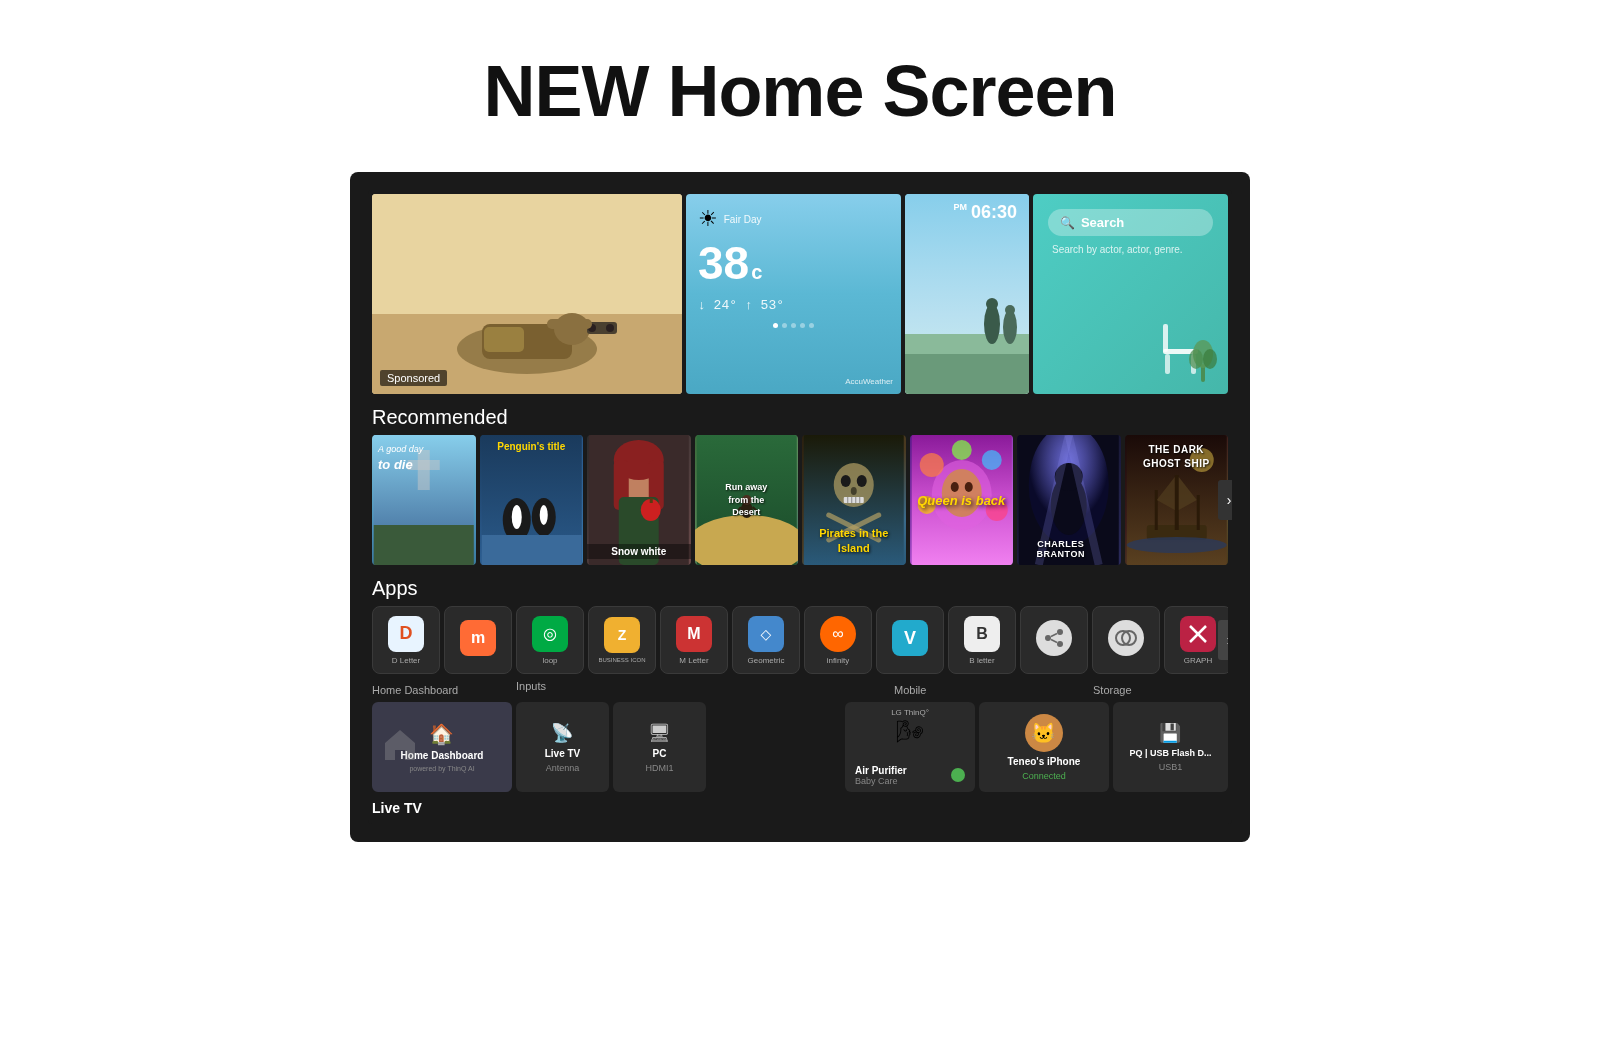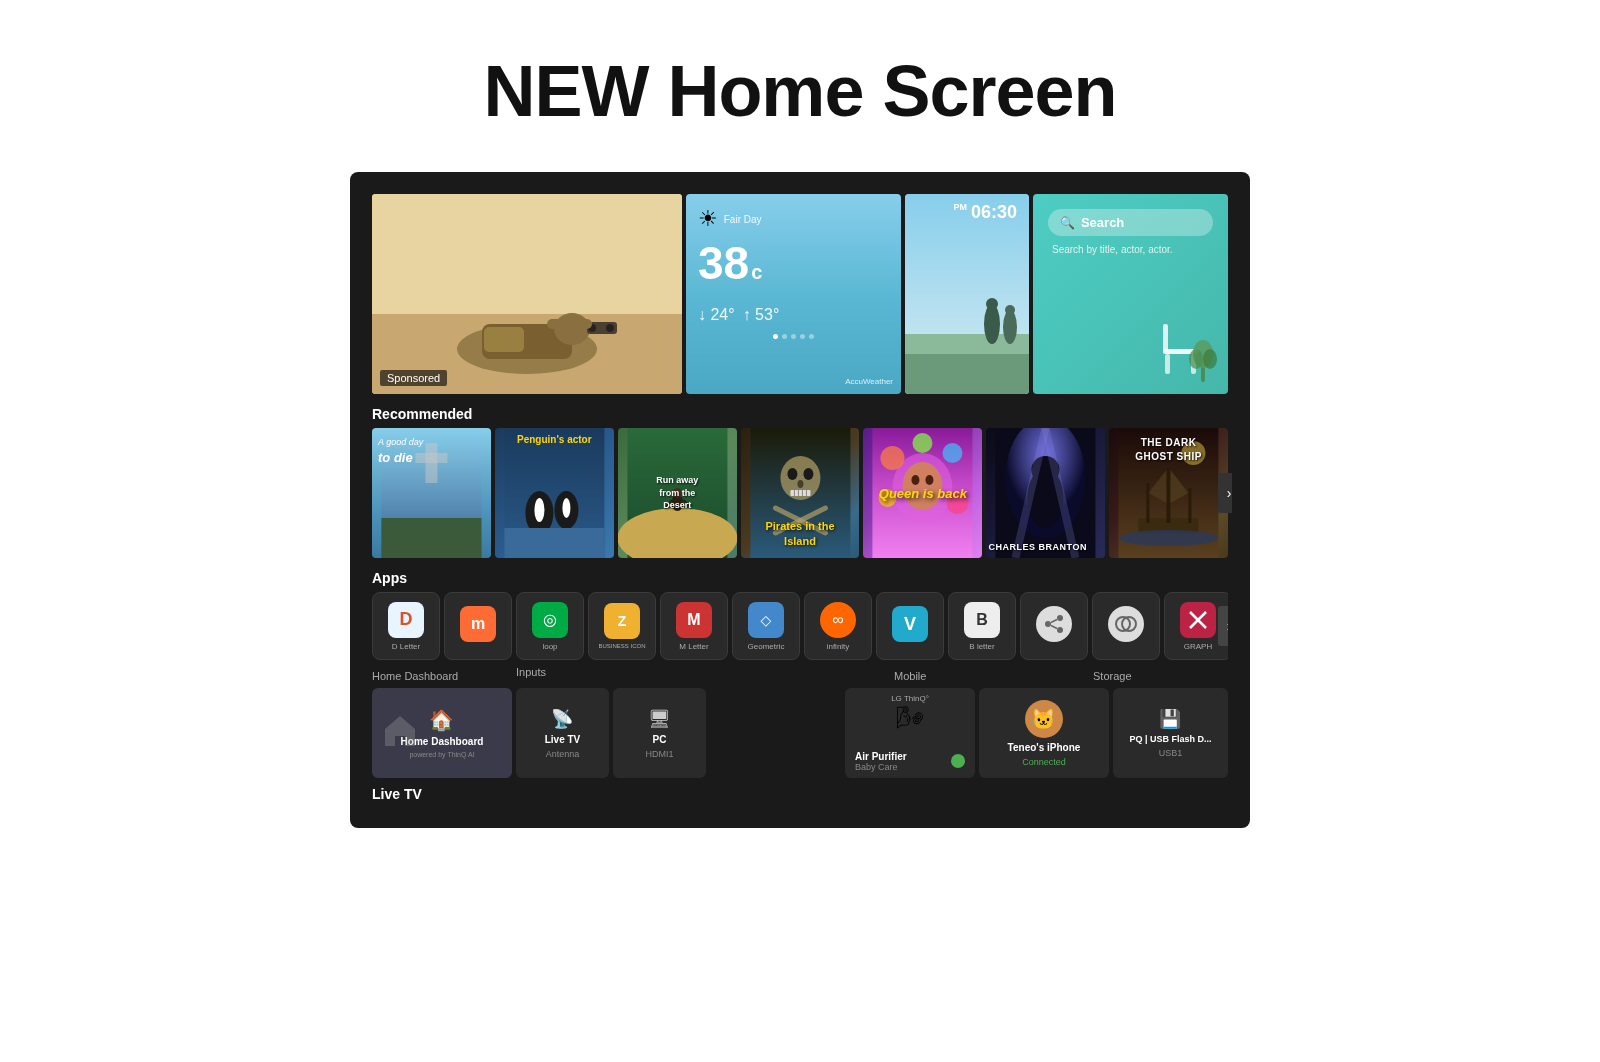--- a/index.html
+++ b/index.html
@@ -100,23 +100,24 @@
     }
 
     .weather-temp {
       font-size: 46px;
       font-weight: bold;
       color: white;
       line-height: 1;
     }
 
     .weather-range {
-      font-size: 16px;
+      font-size: 13px;
       color: rgba(255,255,255,0.9);
-      margin-top: 16px;
+      margin-top: 8px;
+      font-family: Liberation Mono, monospace;
     }
 
     .accuweather-logo {
       position: absolute;
       bottom: 8px;
       right: 8px;
       font-size: 8px;
       color: rgba(255,255,255,0.8);
     }
 
@@ -168,22 +169,22 @@
 
     .search-hint {
       font-size: 10px;
       color: rgba(255,255,255,0.8);
       padding: 0 4px;
     }
 
     
     .section-label {
       color: white;
-      font-size: 14px;
-      font-weight: 700;
+      font-size: 20px;
+      font-weight: 400;
       padding: 8px 0 6px 0;
     }
 
     .recommended-row {
       display: flex;
       gap: 4px;
       height: 130px;
       margin-bottom: 4px;
     }
 
@@ -400,21 +401,21 @@
             <ellipse cx="148" cy="133" rx="7" ry="17" fill="#4a6a5a"></ellipse>
             <circle cx="148" cy="116" r="5" fill="#4a6a5a"></circle>
           </svg>
         </div>
 
         <div class="hero-search">
           <div class="search-bar">
             <span class="search-icon-circle">🔍</span>
             <span class="search-text">Search</span>
           </div>
-          <div class="search-hint">Search by title, actor, actor.</div>
+          <div class="search-hint">Search by actor, actor, genre.</div>
 
           <svg style="position:absolute;bottom:5px;right:5px;" width="80" height="75" viewBox="0 0 80 75">
 
             <rect x="20" y="35" width="35" height="5" rx="2" fill="white" opacity="0.9"></rect>
             <rect x="22" y="40" width="5" height="20" rx="2" fill="white" opacity="0.7"></rect>
             <rect x="48" y="40" width="5" height="20" rx="2" fill="white" opacity="0.7"></rect>
             <rect x="20" y="10" width="5" height="28" rx="2" fill="white" opacity="0.8"></rect>
 
             <rect x="58" y="50" width="4" height="18" rx="2" fill="#4a8a4a" opacity="0.9"></rect>
             <ellipse cx="60" cy="40" rx="10" ry="14" fill="#5a9a5a" opacity="0.8"></ellipse>
@@ -461,23 +462,40 @@
 
             <ellipse cx="35" cy="85" rx="14" ry="22" fill="#1a1a1a"></ellipse>
             <ellipse cx="35" cy="80" rx="8" ry="8" fill="#1a1a1a"></ellipse>
             <ellipse cx="35" cy="82" rx="5" ry="12" fill="white"></ellipse>
             <ellipse cx="62" cy="82" rx="12" ry="19" fill="#1a1a1a"></ellipse>
             <ellipse cx="62" cy="77" rx="7" ry="7" fill="#1a1a1a"></ellipse>
             <ellipse cx="62" cy="80" rx="4" ry="10" fill="white"></ellipse>
 
             <rect y="100" width="100" height="30" fill="#3a6a9a"></rect>
           </svg>
-          <div style="position:absolute;top:6px;left:0;right:0;text-align:center;font-size:10px;color:#ffd700;font-weight:bold;">Penguin's actor</div>
-        </div>
-
+          <div style="position:absolute;top:6px;left:0;right:0;text-align:center;font-size:10px;color:#ffd700;font-weight:bold;">Penguin's title</div>
+        </div>
+
+        <div class="rec-item rec-item-3" style="position:relative;">
+          <svg width="100%" height="100%" viewBox="0 0 100 130">
+            <rect width="100" height="130" fill="#3a2a2a"></rect>
+
+            <ellipse cx="50" cy="40" rx="22" ry="25" fill="#c08060"></ellipse>
+
+            <ellipse cx="50" cy="25" rx="25" ry="20" fill="#8a2020"></ellipse>
+            <rect x="25" y="25" width="15" height="50" rx="5" fill="#8a2020"></rect>
+            <rect x="60" y="25" width="15" height="50" rx="5" fill="#8a2020"></rect>
+
+            <rect x="30" y="62" width="40" height="68" rx="5" fill="#2a4a2a"></rect>
+
+            <ellipse cx="62" cy="75" rx="10" ry="11" fill="#cc2020"></ellipse>
+            <rect x="61" y="63" width="3" height="5" fill="#5a3a10"></rect>
+          </svg>
+          <div style="position:absolute;bottom:6px;left:0;right:0;text-align:center;font-size:10px;color:white;font-weight:bold;background:rgba(0,0,0,0.4);padding:2px;">Snow white</div>
+        </div>
 
         <div class="rec-item rec-item-4" style="position:relative;">
           <svg width="100%" height="100%" viewBox="0 0 100 130">
             <defs>
               <linearGradient id="g4" x1="0" y1="0" x2="0" y2="1">
                 <stop offset="0%" stop-color="#2a6a3a"></stop>
                 <stop offset="100%" stop-color="#1a4a2a"></stop>
               </linearGradient>
             </defs>
             <rect width="100" height="130" fill="url(#g4)"></rect>

